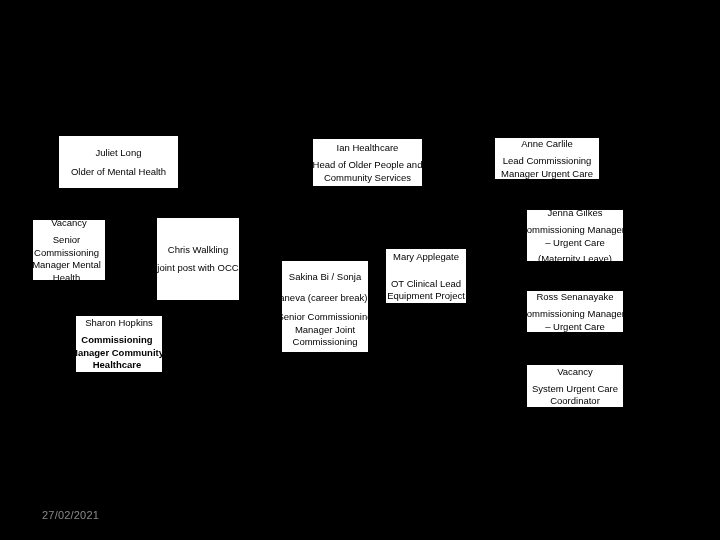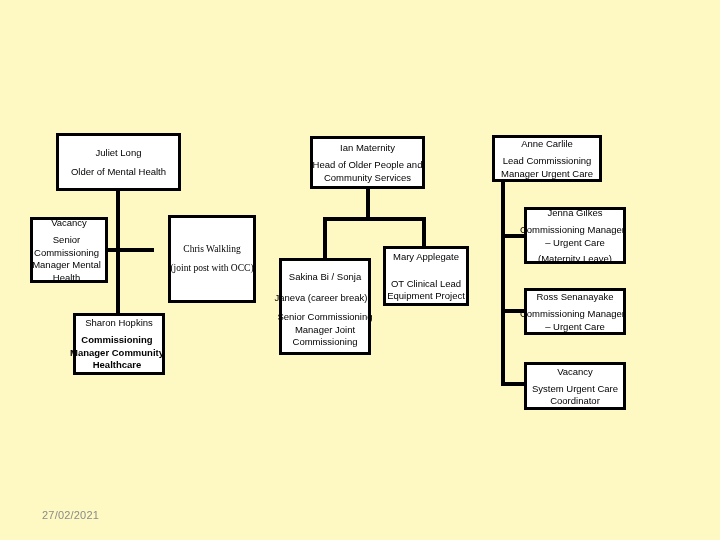--- a/index.html
+++ b/index.html
@@ -9,21 +9,21 @@
     background: #ffffff;
   }
   body {
     font-family: "Liberation Sans", sans-serif;
     -webkit-font-smoothing: none;
   }
   #canvas {
     position: relative;
     width: 720px;
     height: 540px;
-    background: #fef9c3;
+    background: #000000;
     overflow: hidden;
   }
   
   .node {
     position: absolute;
     box-sizing: border-box;
     border: 3px solid #000000;
     background: #ffffff;
     display: flex;
     flex-direction: column;
@@ -84,40 +84,40 @@
   <div class="node" style="left:56px; top:133px; width:125px; height:58px;">
     <div class="nm">Juliet Long</div>
     <div class="rl">Older of Mental Health</div>
   </div>
 
   <div class="node" style="left:30px; top:217px; width:78px; height:66px;">
     <div class="nm">Vacancy</div>
     <div class="rl tight ovf" style="width:88px; margin-left:-5px; white-space:normal;">Senior Commissioning Manager Mental Health</div>
   </div>
 
-  <div class="node" style="left:168px; top:215px; width:88px; height:88px;font-family:Liberation Serif, serif;">
+  <div class="node" style="left:154px; top:215px; width:88px; height:88px;">
     <div class="nm">Chris Walkling</div>
     <div class="note">(joint post with OCC)</div>
   </div>
 
   <div class="node" style="left:73px; top:313px; width:92px; height:62px;">
     <div class="nm">Sharon Hopkins</div>
     <div class="rl tight" style="width:100px; margin-left:-4px;font-weight:bold;">Commissioning Manager Community Healthcare</div>
   </div>
 
   <div class="ln" style="left:366px; top:188px; width:4px; height:32px;"></div>
 
   <div class="ln" style="left:323px; top:217px; width:103px; height:4px;"></div>
 
   <div class="ln" style="left:323px; top:217px; width:4px; height:42px;"></div>
 
   <div class="ln" style="left:422px; top:217px; width:4px; height:30px;"></div>
 
   <div class="node" style="left:310px; top:136px; width:115px; height:53px;">
-    <div class="nm">Ian Maternity</div>
+    <div class="nm">Ian Healthcare</div>
     <div class="rl tight" style="width:112px;">Head of Older People and Community Services</div>
   </div>
 
   <div class="node" style="left:279px; top:258px; width:92px; height:97px; justify-content:flex-start; padding-top:9px;">
     <div class="nm">Sakina Bi / Sonja</div>
     <div class="nm ovf" style="width:108px; margin-left:-8px;margin-top:8px;">Janeva (career break)</div>
     <div class="rl" style="width:96px;">Senior Commissioning Manager Joint Commissioning</div>
   </div>
 
   <div class="node" style="left:383px; top:246px; width:86px; height:60px;">

